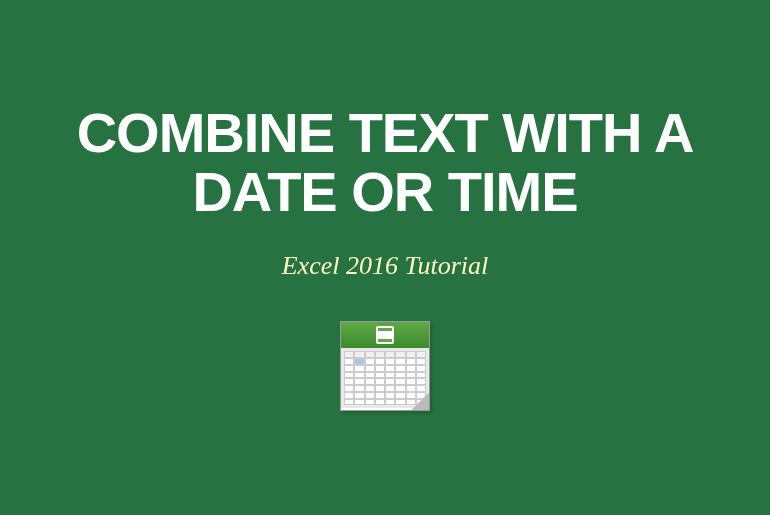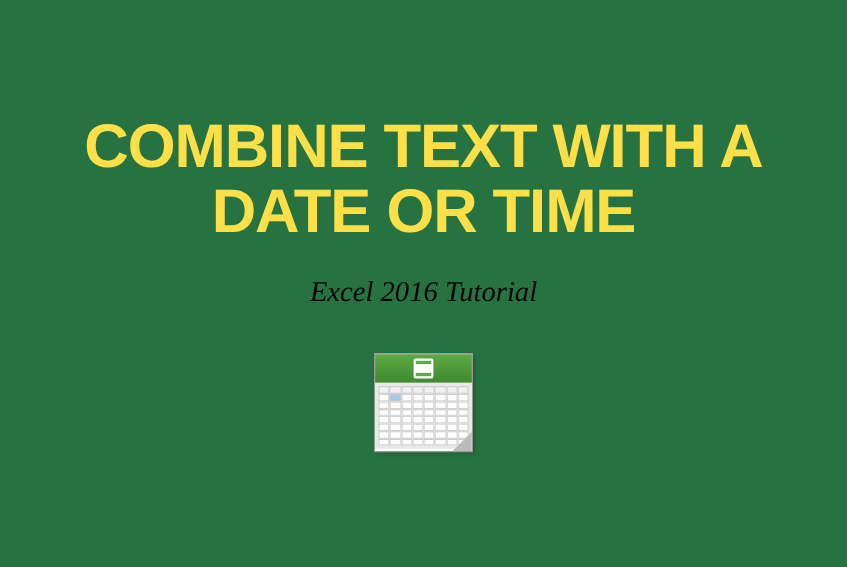--- a/index.html
+++ b/index.html
@@ -12,34 +12,34 @@
       height: 515px;
       background-color: #267341;
       display: flex;
       flex-direction: column;
       align-items: center;
       justify-content: center;
       font-family: Arial, sans-serif;
       overflow: hidden;
     }
     .title {
-      color: #fde047;
+      color: #ffffff;
       font-size: 56px;
       font-weight: 900;
       text-align: center;
       line-height: 1.05;
       letter-spacing: -1px;
       text-transform: uppercase;
       font-family: 'Arial Black', 'Impact', sans-serif;
       font-stretch: condensed;
       margin-bottom: 30px;
       padding: 0 20px;
     }
     .subtitle {
-      color: #000000;
+      color: #fef9c3;
       font-size: 26px;
       font-style: italic;
       font-family: Georgia, 'Times New Roman', serif;
       text-align: center;
       margin-bottom: 40px;
     }
     .icon-container {
       width: 90px;
       height: 90px;
       position: relative;

